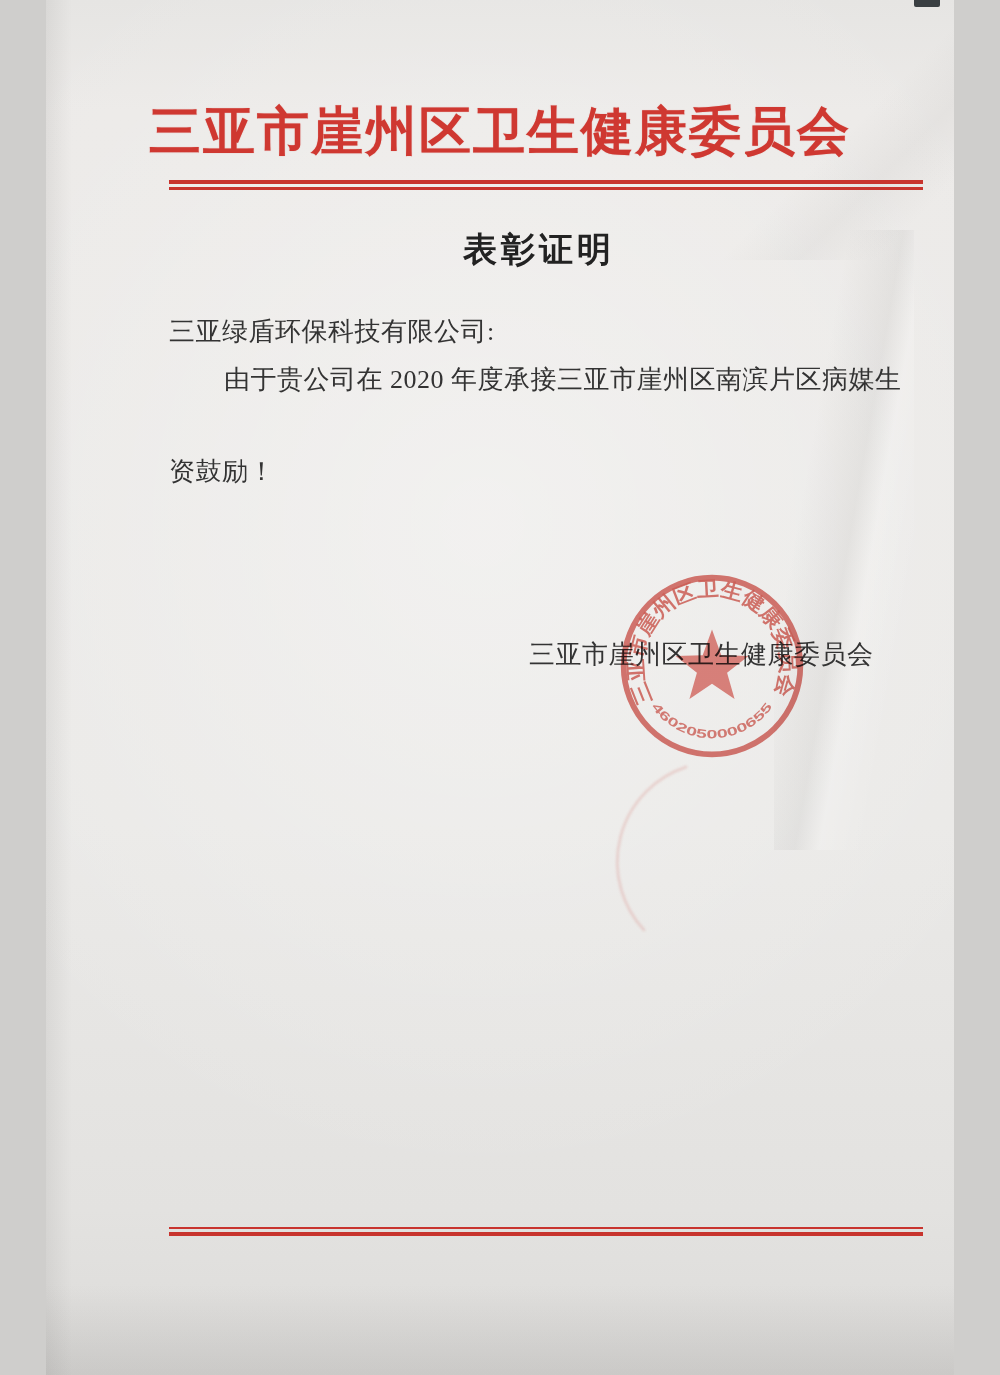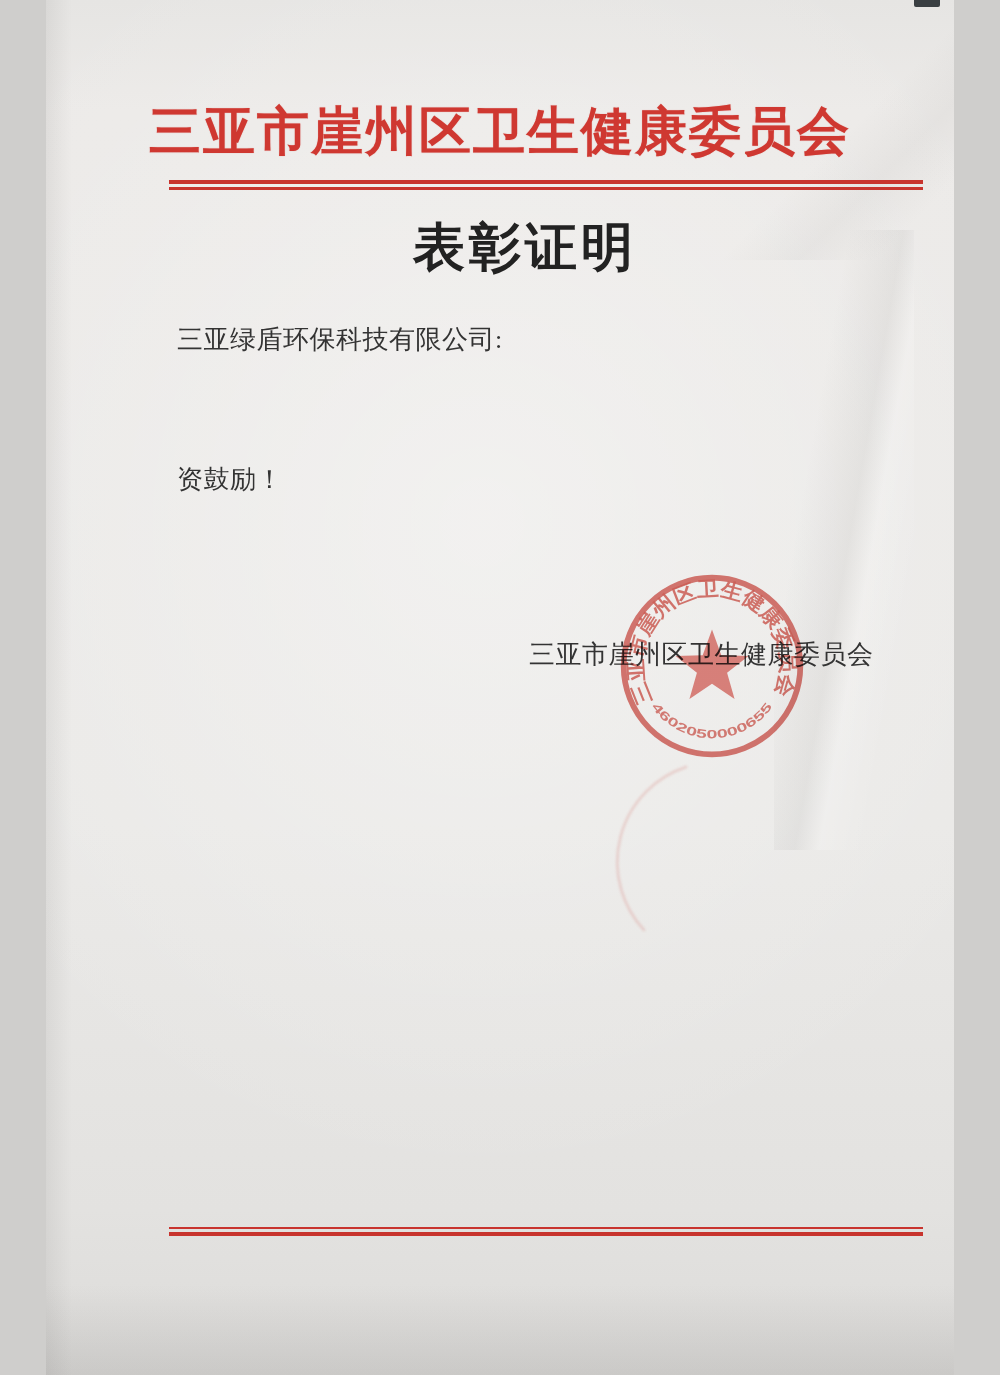--- a/index.html
+++ b/index.html
@@ -55,28 +55,28 @@
     text-shadow:0 0 1px rgba(207,56,49,0.45);
   }
   .rule{position:absolute;left:123px;width:754px;background:var(--rule-red);}
   .rule-a{top:180px;height:4px;}
   .rule-b{top:187px;height:3px;}
   .rule-c{top:1227px;height:2px;}
   .rule-d{top:1232px;height:4px;}
 
   .doc-title{
     position:absolute;top:211px;left:0;width:100%;
-    margin:2px;text-align:center;
-    font-size:52px;font-weight:bold;letter-spacing:4px;
+    margin:16px;text-align:center;
+    font-size:34px;font-weight:bold;letter-spacing:4px;
     color:#222222;
     padding-left:23px;
   }
 
   .bodyline{
-    position:absolute;margin:8px;
+    position:absolute;margin:0;
     font-size:26px;line-height:1.25;
     color:var(--ink-black);
     letter-spacing:0.5px;
     white-space:nowrap;
   }
   .salutation{left:123px;top:316px;}
   .pline1{left:178px;top:364px;}
   .pline2{left:123px;top:410px;}
   .pline3{left:123px;top:456px;text-align:center;}
 
@@ -105,20 +105,21 @@
   <div class="shade-left"></div>
   <div class="corner-artifact"></div>
 
   <h1 class="header-title">三亚市崖州区卫生健康委员会</h1>
   <div class="rule rule-a"></div>
   <div class="rule rule-b"></div>
 
   <h2 class="doc-title">表彰证明</h2>
 
   <p class="bodyline salutation">三亚绿盾环保科技有限公司:</p>
+  <p class="bodyline pline1">由于贵公司在 2020 年度承接三亚市崖州区南滨片区病媒生</p>
   <p class="bodyline pline3">资鼓励！</p>
 
   <p class="sig-org">三亚市崖州区卫生健康委员会</p>
 
   <svg class="seal-ghost" viewBox="0 0 200 200" aria-hidden="true">
     <path d="M 100 25 A 100 100 0 0 0 58 188" fill="none" stroke="rgba(214,134,126,0.32)" stroke-width="3" stroke-linecap="round"></path>
   </svg>
 
   <svg class="seal" viewBox="0 0 200 200">
     <defs>

